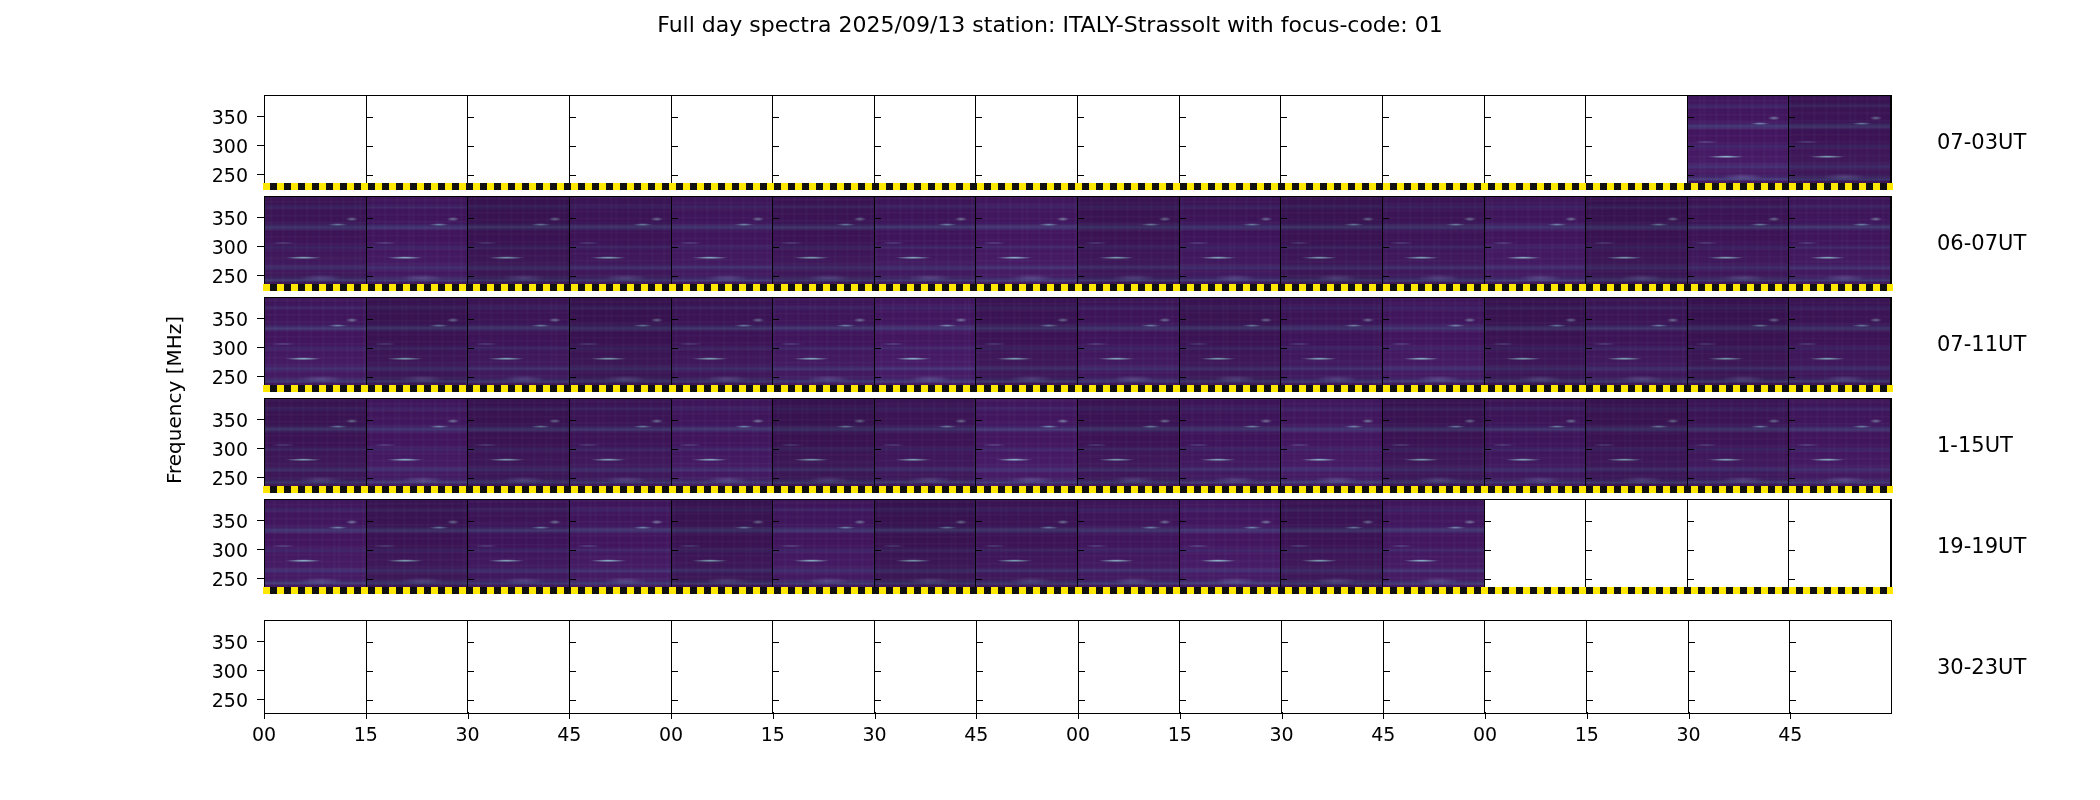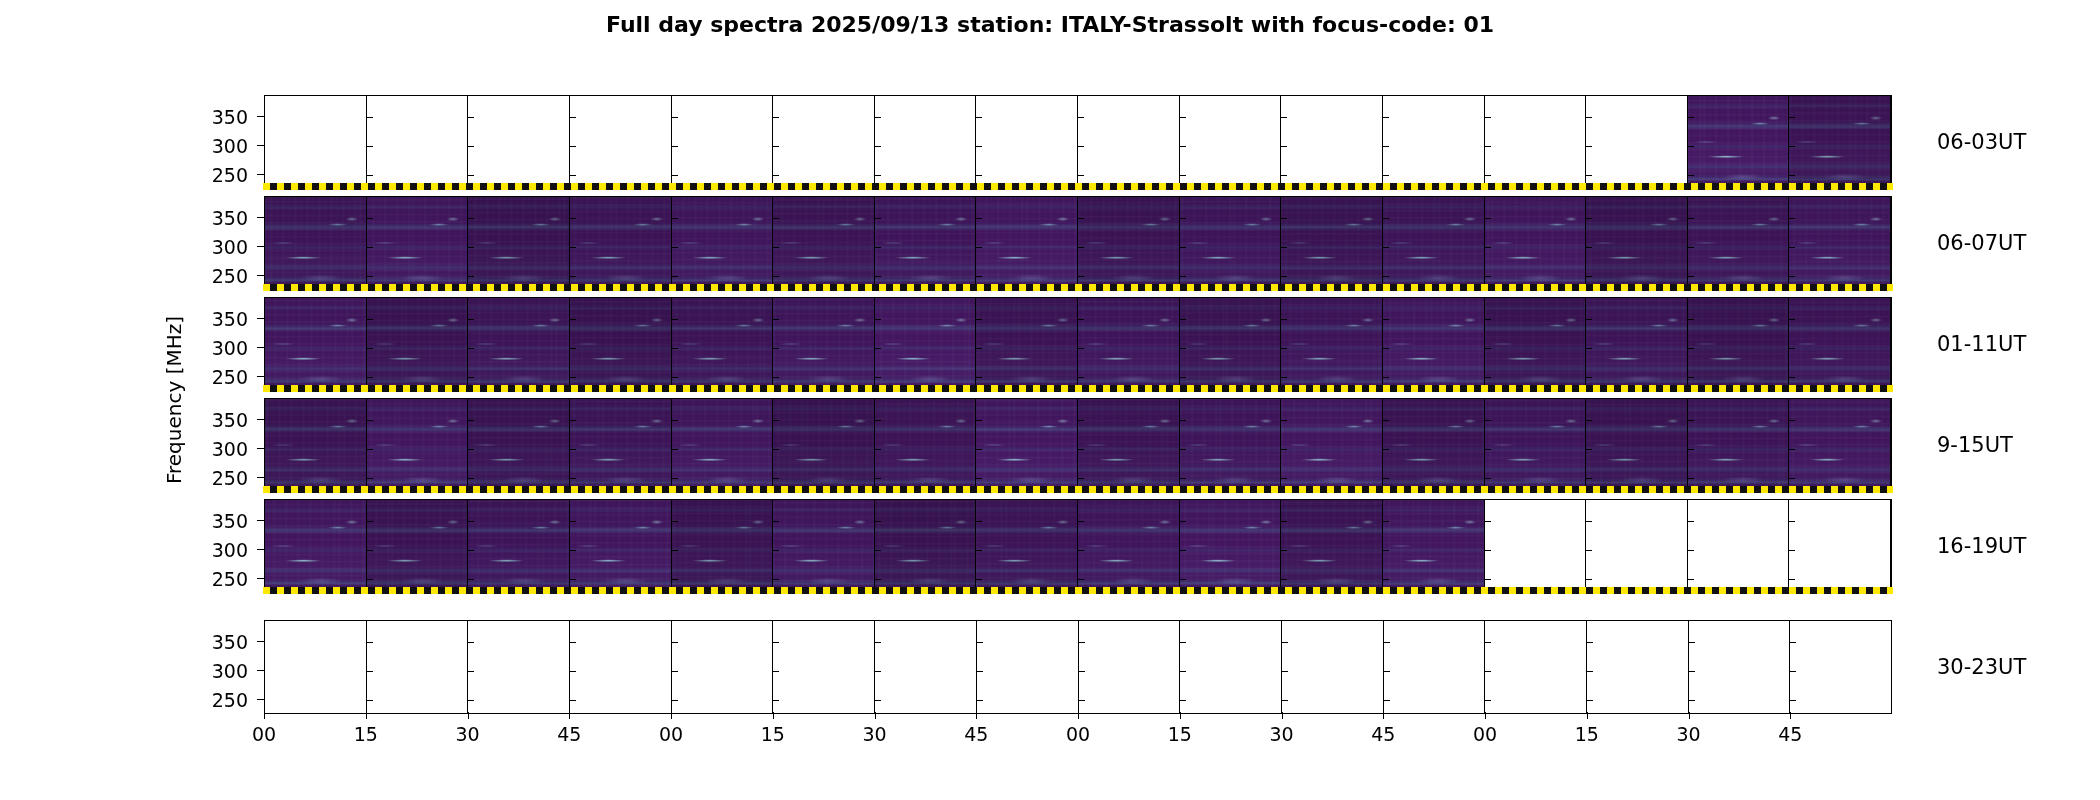--- a/index.html
+++ b/index.html
@@ -24,21 +24,21 @@
   }
 
   
   #fig-title {
     position: absolute;
     left: 0;
     top: 12px;
     width: 2100px;
     text-align: center;
     font-size: 22px;
-    font-weight: 700;
+    font-weight: 400;
     letter-spacing: 0px;
     color: #000;
     white-space: nowrap;
   }
 
   
   #ylabel {
     position: absolute;
     left: 186px;
     top: 400px;
@@ -303,21 +303,21 @@
         </div>
         <div class="ytick" style="top: 20.68px;">
           <span class="ytick-label">350</span>
         </div>
         <div class="ytick" style="top: 49.82px;">
           <span class="ytick-label">300</span>
         </div>
         <div class="ytick" style="top: 78.96px;">
           <span class="ytick-label">250</span>
         </div>
-        <div class="row-label">06-03UT</div>
+        <div class="row-label">07-03UT</div>
       </div>
       <div class="row" style="top: 196px; height: 94px;">
         <div class="row-inner">
           <div class="panel">
             <div class="spec" style="background-position: 93px 0px, 0px 62px, 0px 0px, 0px 0px; filter: brightness(0.991429);"></div>
           </div>
           <div class="panel">
             <div class="spec" style="background-position: 144px 0px, 0px 96px, 0px 0px, 0px 0px; filter: brightness(1.04857);"></div>
             <div class="ytick-in" style="left: 0px; top: 20.68px;"></div>
             <div class="ytick-in" style="left: 0px; top: 49.82px;"></div>
@@ -519,21 +519,21 @@
         </div>
         <div class="ytick" style="top: 20.68px;">
           <span class="ytick-label">350</span>
         </div>
         <div class="ytick" style="top: 49.82px;">
           <span class="ytick-label">300</span>
         </div>
         <div class="ytick" style="top: 78.96px;">
           <span class="ytick-label">250</span>
         </div>
-        <div class="row-label">01-11UT</div>
+        <div class="row-label">07-11UT</div>
       </div>
       <div class="row" style="top: 398px; height: 94px;">
         <div class="row-inner">
           <div class="panel">
             <div class="spec" style="background-position: 279px 0px, 0px 186px, 0px 0px, 0px 0px; filter: brightness(0.948571);"></div>
           </div>
           <div class="panel">
             <div class="spec" style="background-position: 30px 0px, 0px 20px, 0px 0px, 0px 0px; filter: brightness(1.06286);"></div>
             <div class="ytick-in" style="left: 0px; top: 20.68px;"></div>
             <div class="ytick-in" style="left: 0px; top: 49.82px;"></div>
@@ -627,21 +627,21 @@
         </div>
         <div class="ytick" style="top: 20.68px;">
           <span class="ytick-label">350</span>
         </div>
         <div class="ytick" style="top: 49.82px;">
           <span class="ytick-label">300</span>
         </div>
         <div class="ytick" style="top: 78.96px;">
           <span class="ytick-label">250</span>
         </div>
-        <div class="row-label">9-15UT</div>
+        <div class="row-label">1-15UT</div>
       </div>
       <div class="row" style="top: 499px; height: 94px;">
         <div class="row-inner">
           <div class="panel">
             <div class="spec" style="background-position: 72px 0px, 0px 48px, 0px 0px, 0px 0px; filter: brightness(1.07714);"></div>
           </div>
           <div class="panel">
             <div class="spec" style="background-position: 123px 0px, 0px 82px, 0px 0px, 0px 0px; filter: brightness(0.948571);"></div>
             <div class="ytick-in" style="left: 0px; top: 20.68px;"></div>
             <div class="ytick-in" style="left: 0px; top: 49.82px;"></div>
@@ -731,21 +731,21 @@
         </div>
         <div class="ytick" style="top: 20.68px;">
           <span class="ytick-label">350</span>
         </div>
         <div class="ytick" style="top: 49.82px;">
           <span class="ytick-label">300</span>
         </div>
         <div class="ytick" style="top: 78.96px;">
           <span class="ytick-label">250</span>
         </div>
-        <div class="row-label">16-19UT</div>
+        <div class="row-label">19-19UT</div>
       </div>
       <div class="row" style="top: 620px; height: 94px;">
         <div class="row-inner">
           <div class="panel"></div>
           <div class="panel">
             <div class="ytick-in" style="left: 0px; top: 20.68px;"></div>
             <div class="ytick-in" style="left: 0px; top: 49.82px;"></div>
             <div class="ytick-in" style="left: 0px; top: 78.96px;"></div>
           </div>
           <div class="panel">

